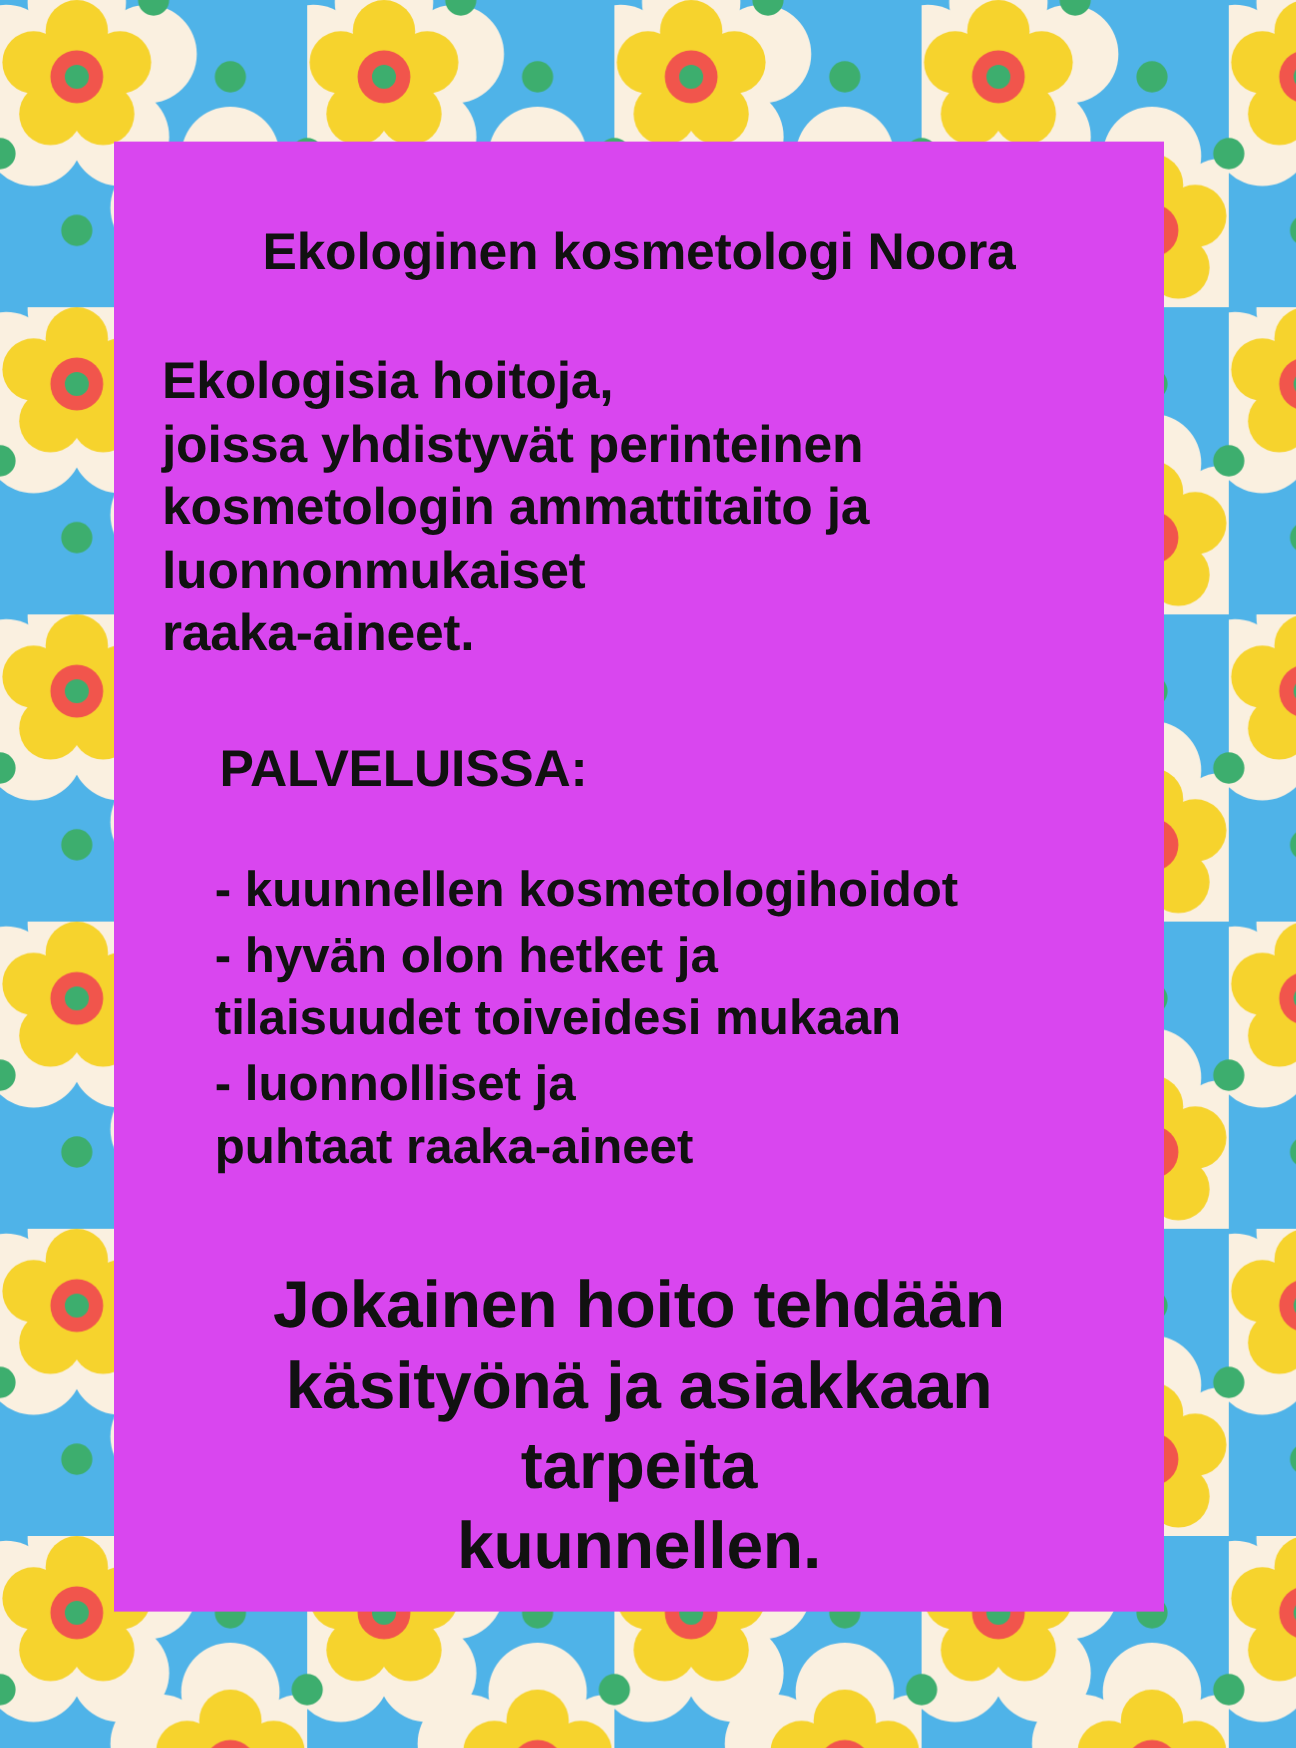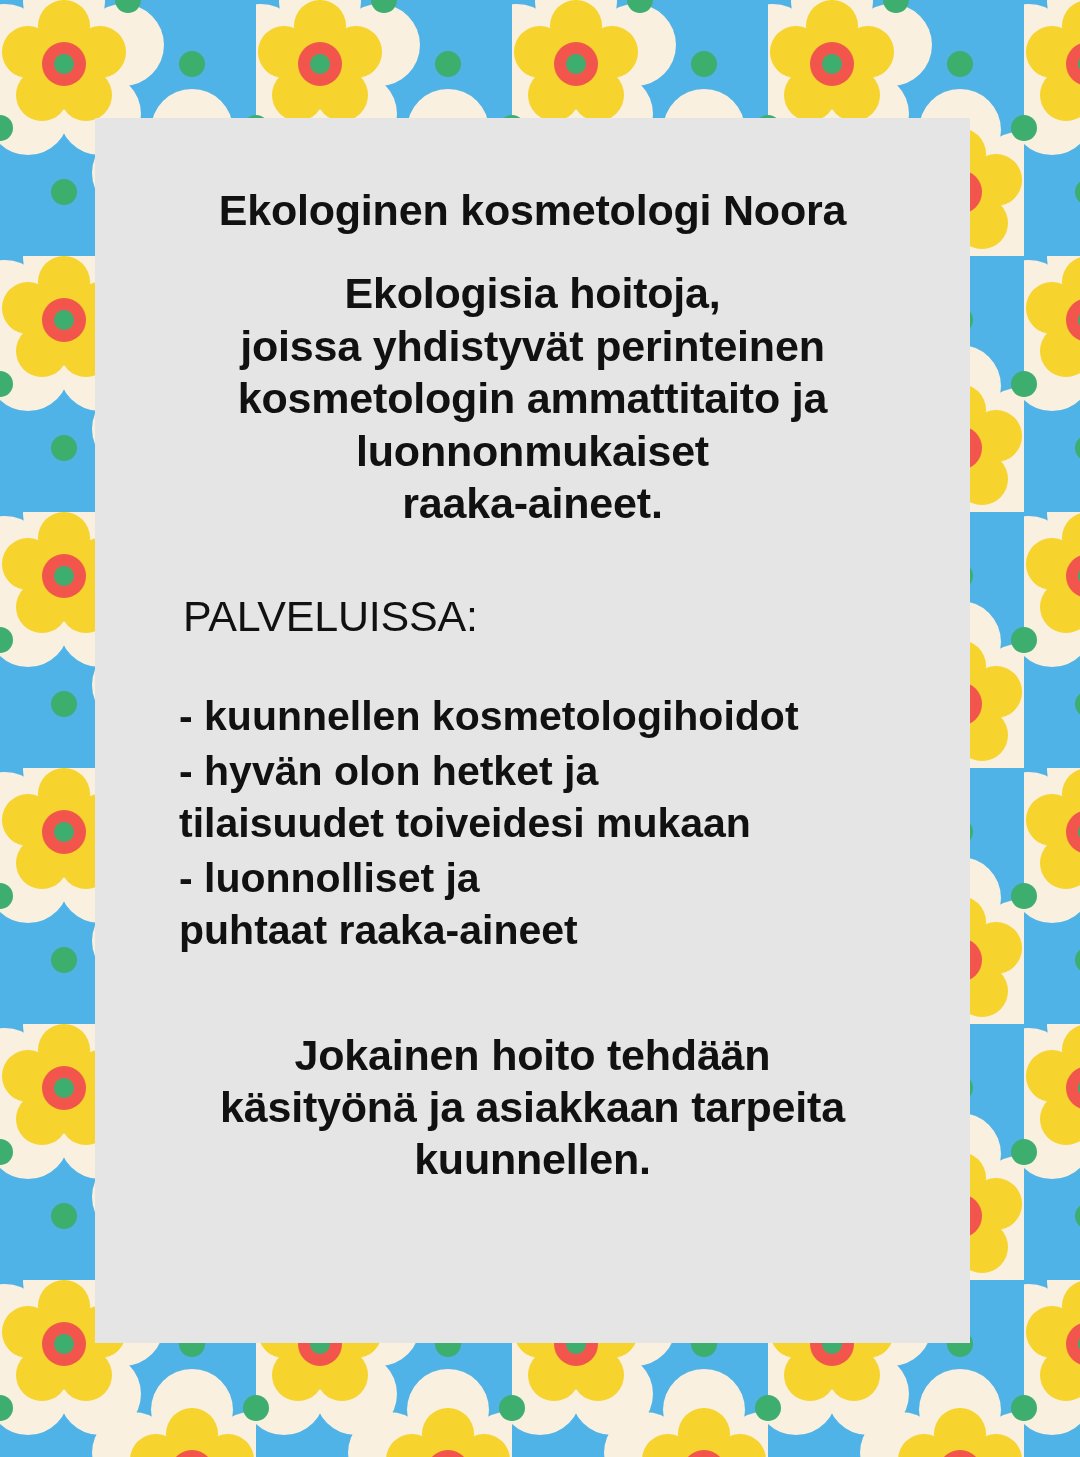--- a/index.html
+++ b/index.html
@@ -33,71 +33,71 @@
     height: 100%;
   }
 
   
   #text-card {
     position: absolute;
     left: 95px;
     top: 118px;
     width: 875px;
     height: 1225px;
-    background: #e5e5e5;
+    background: #d946ef;
     box-sizing: border-box;
     padding: 56px 40px 56px 40px;
   }
 
   .block {
     margin: 0;
     color: #111111;
     font-weight: bold;
     line-height: 1.22;
     letter-spacing: -0.2px;
   }
 
   #headline {
     text-align: center;
     font-size: 43px;
     margin-top: 10px;
   }
 
   #intro {
-    text-align: center;
+    text-align: left;
     font-size: 43px;
-    margin-top: 31px;
+    margin-top: 56px;
     white-space: pre-line;
   }
 
   #services-heading {
     text-align: left;
     font-size: 43px;
     margin-top: 60px;
     margin-left: 48px;
-    font-weight: normal;
+    font-weight: bold;
   }
 
   #services-list {
     list-style: none;
     margin: 48px 0 0 0;
     padding: 0 0 0 44px;
     font-size: 41px;
     font-weight: bold;
     color: #111111;
     line-height: 1.28;
   }
   #services-list li {
     white-space: pre-line;
     margin: 0 0 2px 0;
   }
 
   #closing {
     text-align: center;
-    font-size: 43px;
+    font-size: 55px;
     margin-top: 72px;
     white-space: pre-line;
   }
 </style>
 </head>
 <body>
 
 <div id="poster">
 
   <div id="flower-background">

